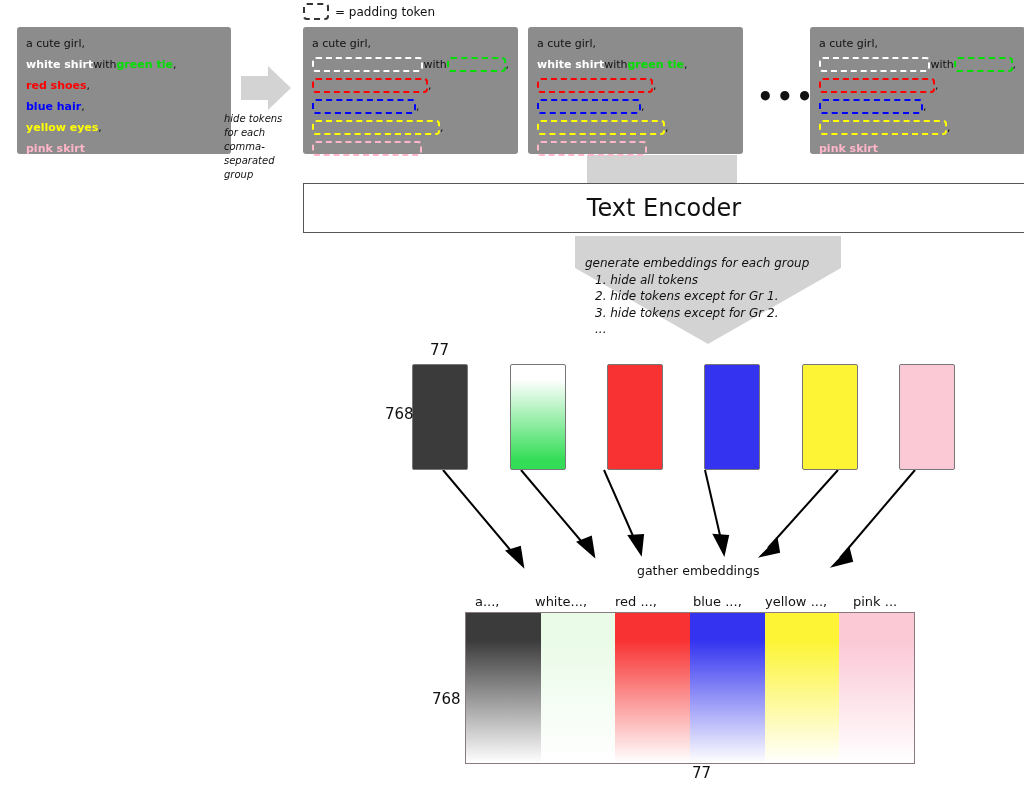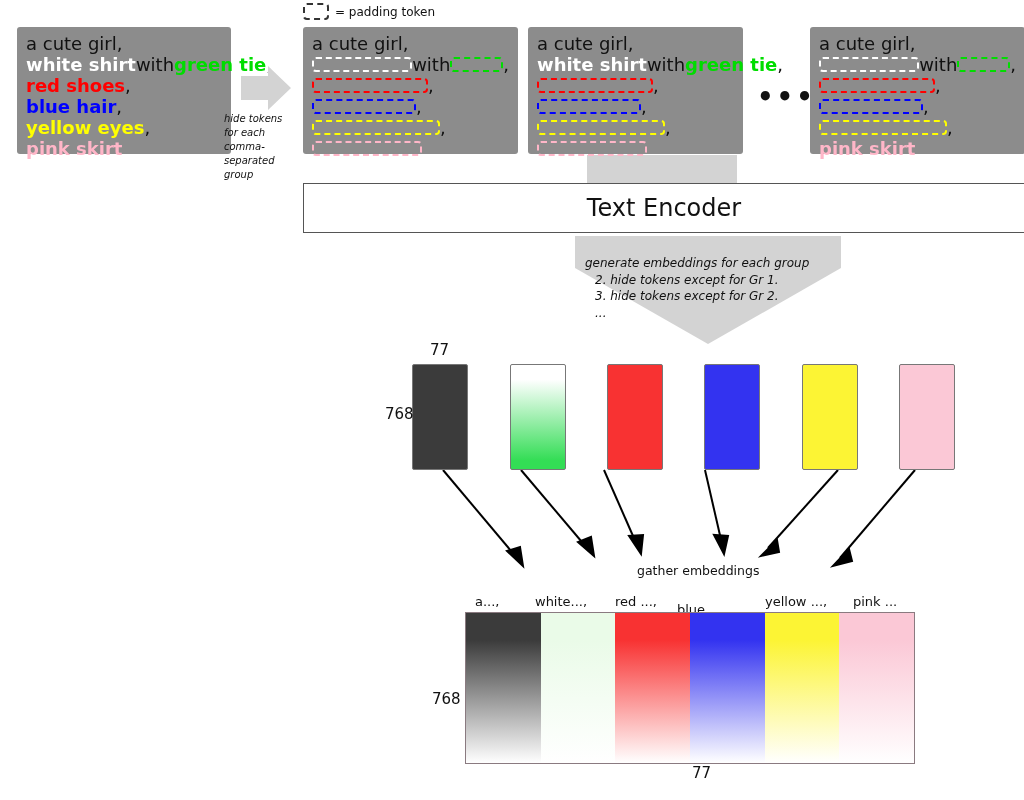--- a/index.html
+++ b/index.html
@@ -6,21 +6,21 @@
   body{
     width:1024px;height:800px;position:relative;background:#fff;
     font-family:"DejaVu Sans","Liberation Sans",sans-serif;
     overflow:hidden;
   }
 
   
   .panel{
     position:absolute;background:#8c8c8c;border-radius:3px;
     box-sizing:border-box;padding:6px 9px;
-    font-size:18px;line-height:21px;font-weight:700;color:#111;
+    font-size:11px;line-height:21px;font-weight:700;color:#111;
   }
   .panel.src{font-weight:700;}
   .ln{white-space:nowrap;height:21px;display:flex;align-items:center;}
   .w-plain{color:#111;font-weight:400;}
   .w-white{color:#ffffff;}
   .w-green{color:#00dd00;}
   .w-red{color:#ff0000;}
   .w-blue{color:#0000ff;}
   .w-yellow{color:#ffff00;}
   .w-pink{color:#ffb6c8;}
@@ -215,20 +215,21 @@
   </div>
 
 <div class="ell">•••</div>
 
 <div class="encoder">
   <span>Text Encoder</span>
 </div>
 
 <div class="anno-gen">
   <div>generate embeddings for each group</div>
+  <div class="sub">1. hide all tokens</div>
   <div class="sub">2. hide tokens except for Gr 1.</div>
   <div class="sub">3. hide tokens except for Gr 2.</div>
   <div class="sub">...</div>
 </div>
 
 <div id="embRow">
     <div class="emb" style="left: 412px; top: 364px; background: rgb(59, 59, 59);"></div>
     <div class="emb" style="left: 510px; top: 364px; background: linear-gradient(rgb(255, 255, 255) 0%, rgb(255, 255, 255) 14%, rgb(51, 221, 85) 92%);"></div>
     <div class="emb" style="left: 607px; top: 364px; background: rgb(248, 50, 50);"></div>
     <div class="emb" style="left: 704px; top: 364px; background: rgb(51, 51, 240);"></div>
@@ -237,21 +238,21 @@
   </div>
 <div class="lbl" style="left:430px;top:341px;">77</div>
 <div class="lbl" style="left:385px;top:405px;">768</div>
 
 <div class="anno" style="left:637px;top:563px;font-size:12.5px;">gather embeddings</div>
 
 <div class="gridlabels" id="gridLabels">
     <span style="left: 10px; top: 0px;">a...,</span>
     <span style="left: 70px; top: 0px;">white...,</span>
     <span style="left: 150px; top: 0px;">red ...,</span>
-    <span style="left: 212px; top: 0px; margin-top: 8px;">blue ...,</span>
+    <span style="left: 228px; top: 0px;">blue ...,</span>
     <span style="left: 300px; top: 0px;">yellow ...,</span>
     <span style="left: 388px; top: 0px;">pink ...</span>
   </div>
 <div class="grid" id="finalGrid">
     <div class="col" style="background: linear-gradient(rgb(59, 59, 59) 0%, rgb(59, 59, 59) 18%, rgb(255, 255, 255) 100%);"></div>
     <div class="col" style="background: linear-gradient(rgb(234, 251, 232) 0%, rgb(234, 251, 232) 18%, rgb(255, 255, 255) 100%);"></div>
     <div class="col" style="background: linear-gradient(rgb(248, 50, 50) 0%, rgb(248, 50, 50) 18%, rgb(255, 255, 255) 100%);"></div>
     <div class="col" style="background: linear-gradient(rgb(51, 51, 240) 0%, rgb(51, 51, 240) 18%, rgb(255, 255, 255) 100%);"></div>
     <div class="col" style="background: linear-gradient(rgb(252, 244, 52) 0%, rgb(252, 244, 52) 18%, rgb(255, 255, 255) 100%);"></div>
     <div class="col" style="background: linear-gradient(rgb(251, 200, 214) 0%, rgb(251, 200, 214) 18%, rgb(255, 255, 255) 100%);"></div>

